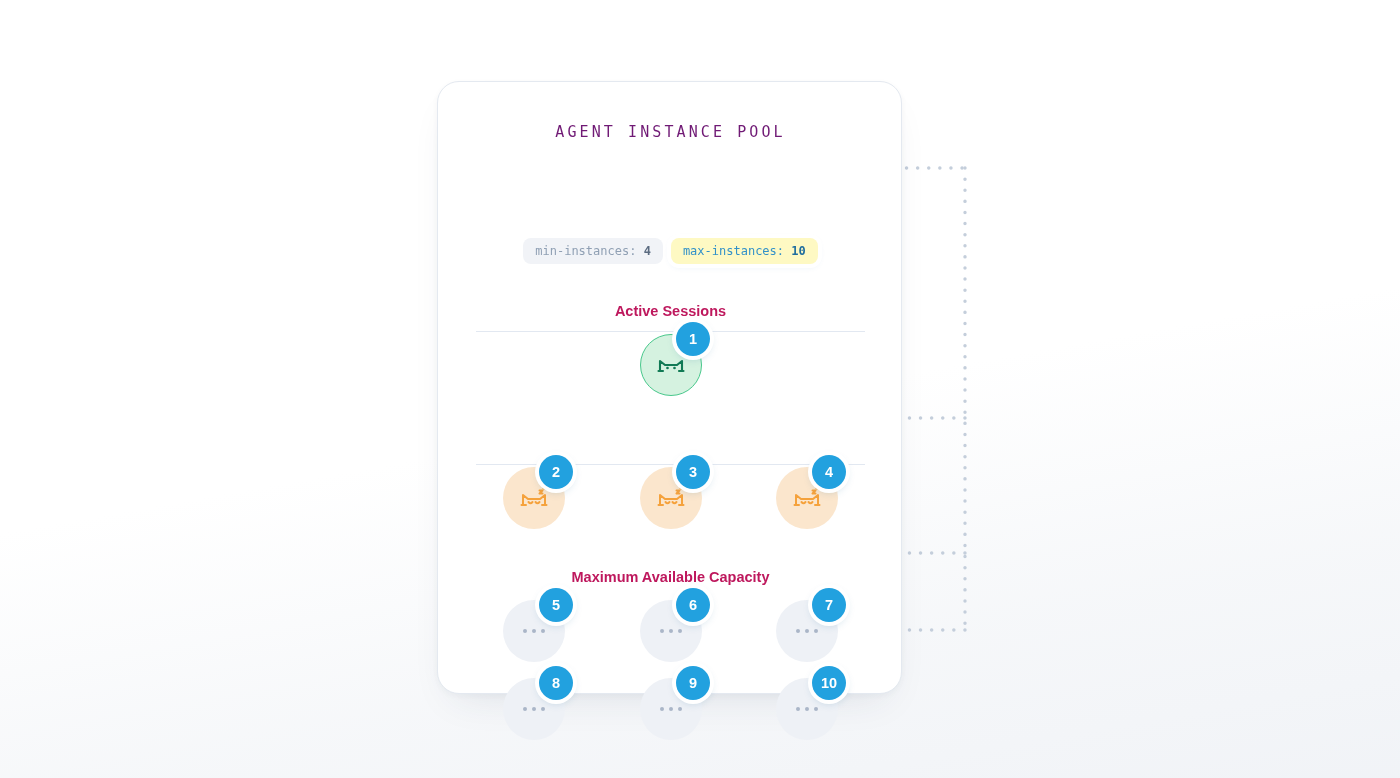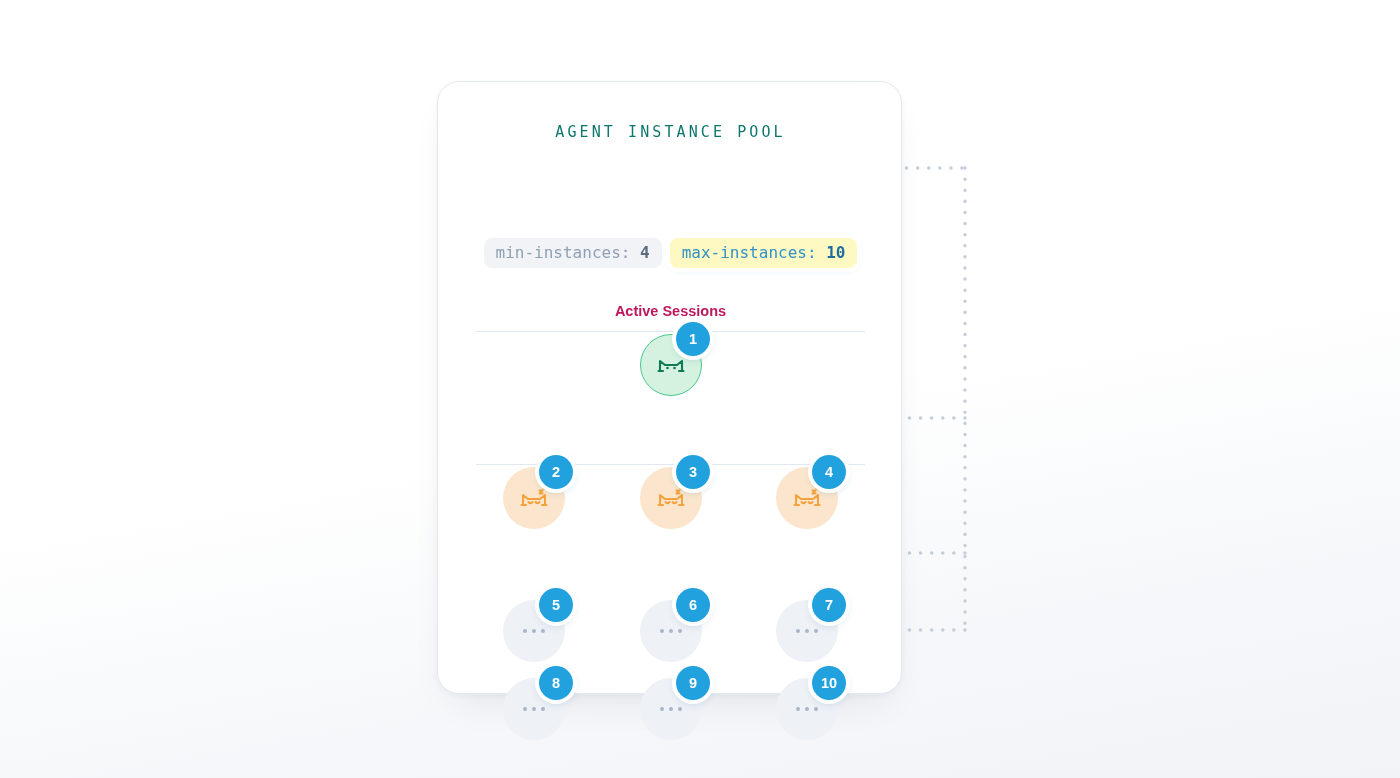--- a/index.html
+++ b/index.html
@@ -49,39 +49,39 @@
   }
 
   .card-title {
     position: absolute;
     left: 0; top: 41px;
     width: 465px;
     text-align: center;
     font-family: "DejaVu Sans Mono", "Liberation Mono", monospace;
     font-size: 15px;
     letter-spacing: 3.1px;
-    color: #0f766e;
+    color: #701a75;
     white-space: nowrap;
   }
 
   
   .chips {
     position: absolute;
     top: 156px;
     left: 0;
     width: 465px;
     display: flex;
     justify-content: center;
     align-items: center;
     gap: 8px;
   }
 
   .chip {
     font-family: "DejaVu Sans Mono", "Liberation Mono", monospace;
-    font-size: 16px;
+    font-size: 12px;
     line-height: 1;
     padding: 7px 12px;
     border-radius: 8px;
     white-space: nowrap;
   }
 
   .chip-min {
     background: #f1f3f7;
     color: #90a0b4;
   }
@@ -316,20 +316,21 @@
             <path d="M20.5 5.5 h3 l-3 3 h3"></path>
             <path d="M24.5 1.5 h2 l-2 2 h2"></path>
           </g>
         </svg>
       </div>
       <div class="slot-badge">4</div>
     </div>
 
     <div class="divider divider-2"></div>
 
+    <div class="section-label label-capacity">Maximum Available Capacity</div>
 
     <div class="slot slot-empty pos-c1">
       <div class="slot-disc">
         <span class="dots-placeholder">
             <i></i>
             <i></i>
             <i></i>
           </span>
       </div>
       <div class="slot-badge">5</div>

